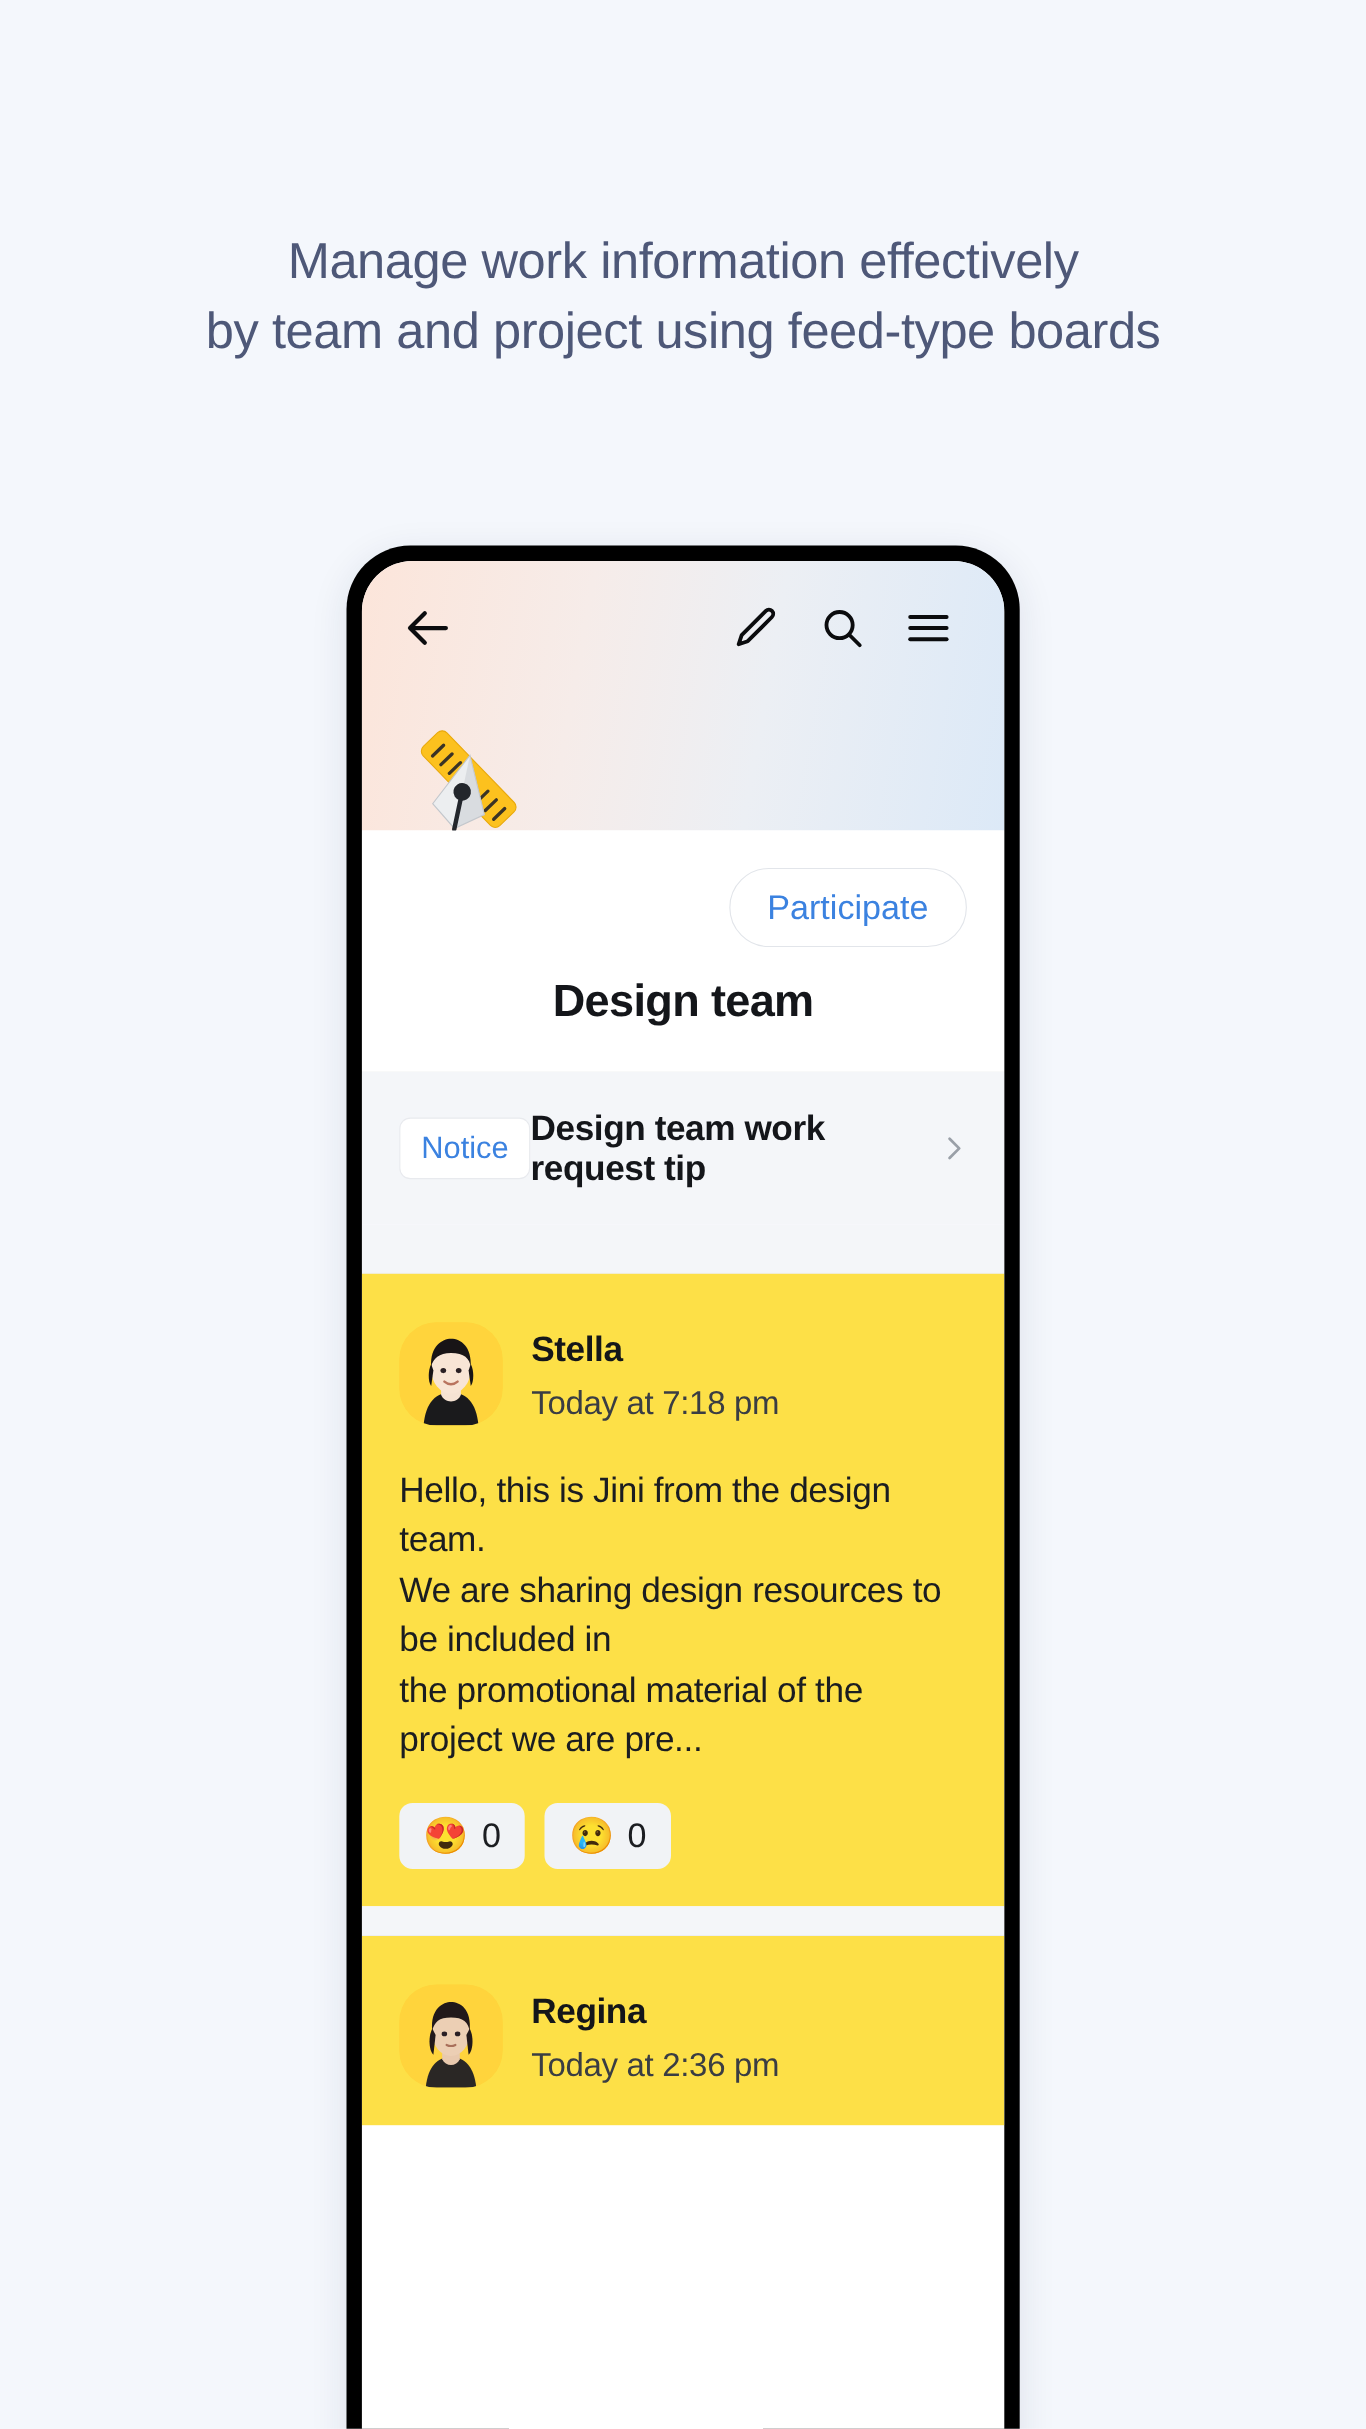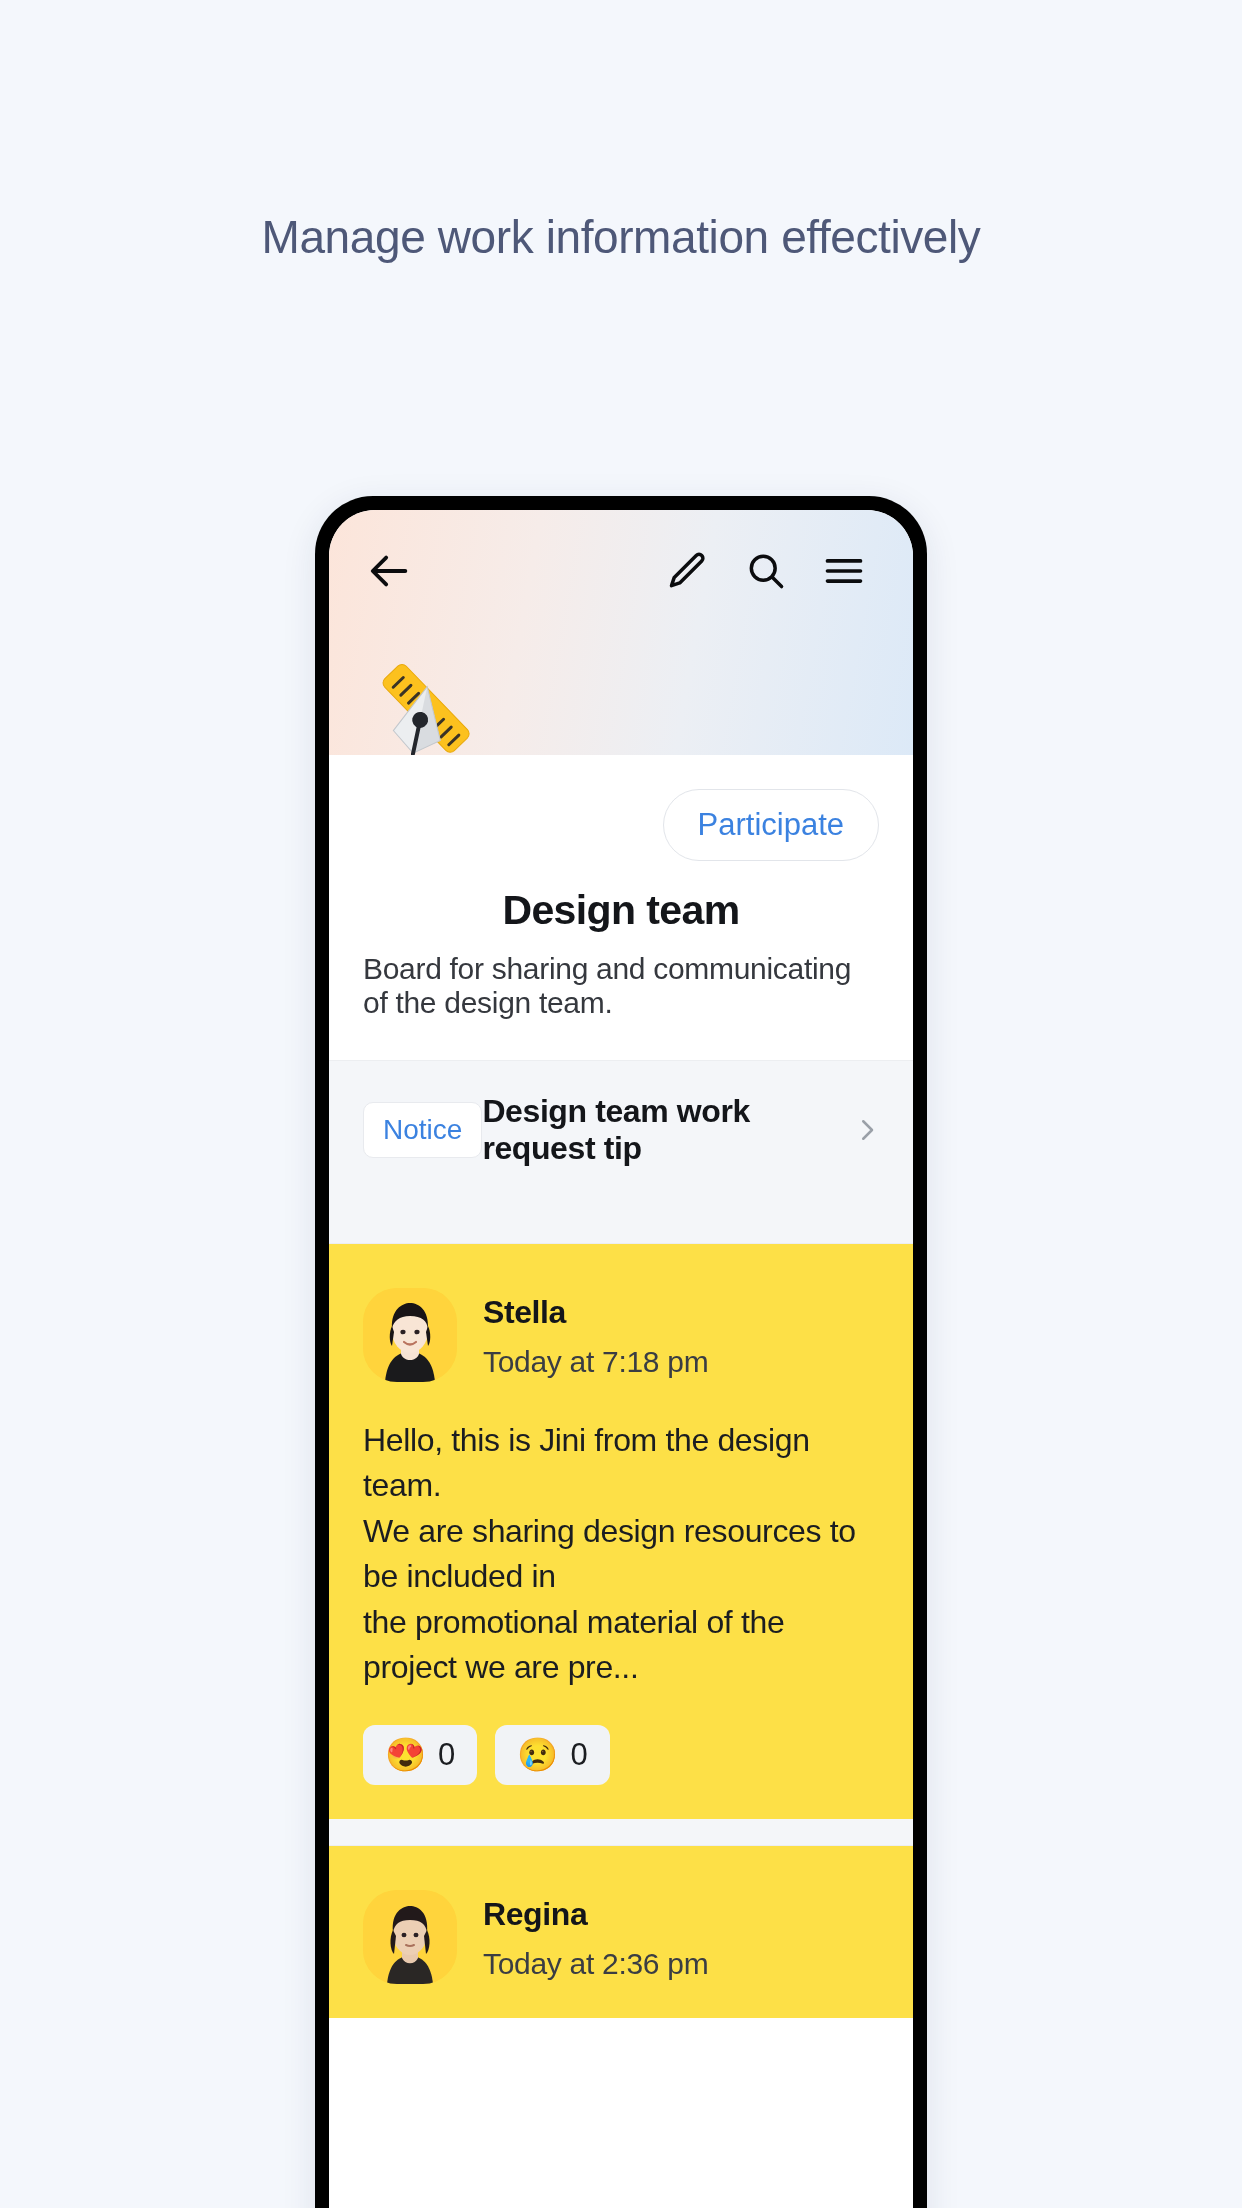--- a/index.html
+++ b/index.html
@@ -201,20 +201,21 @@
   }
   .chip-emoji { font-size:33px; line-height:1; }
   .chip-count { font-size:31px; color:#1b1d21; }
 </style>
 </head>
 <body>
 
 <div class="hero">
   <div class="hero-sub">
     <div>Manage work information effectively</div>
+    <div>by team and project using feed-type boards</div>
   </div>
 </div>
 
 <div class="phone-wrap">
   <div class="phone-frame">
     <div class="phone-screen">
 
       <div class="app-top">
         <div class="topbar">
           <div class="icon-btn">
@@ -273,21 +274,20 @@
             </g>
           </svg>
         </div>
       </div>
 
       <div class="board-head">
         <div class="participate-row">
           <button class="participate-btn">Participate</button>
         </div>
         <div class="board-title">Design team</div>
-        <div class="board-desc">Board for sharing and communicating of the design team.</div>
       </div>
 
       <div class="divider-thin"></div>
 
       <div class="notice">
         <span class="notice-badge">Notice</span>
         <span class="notice-text">Design team work request tip</span>
         <span class="chev">
           <svg width="30" height="30" viewBox="0 0 24 24" fill="none" stroke="#9aa0a8" stroke-width="2" stroke-linecap="round" stroke-linejoin="round">
             <polyline points="9,5 16,12 9,19"></polyline>

